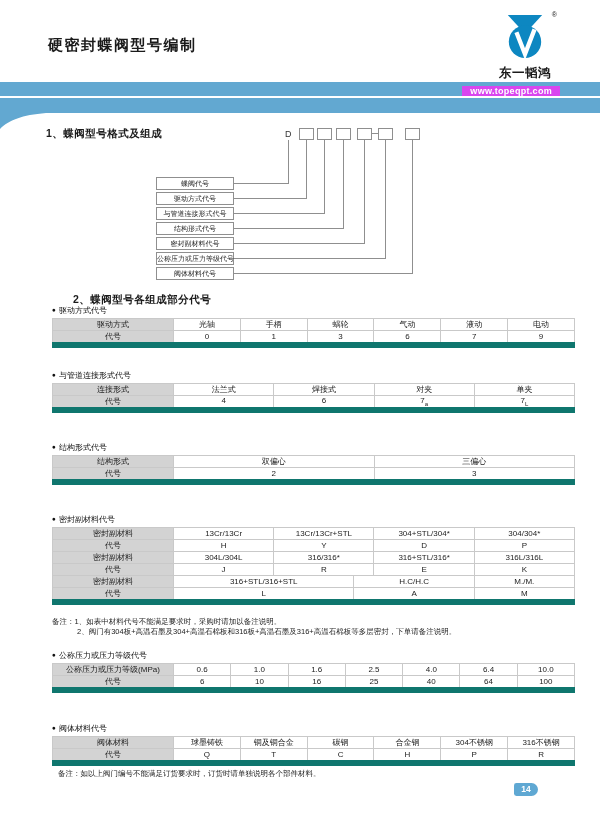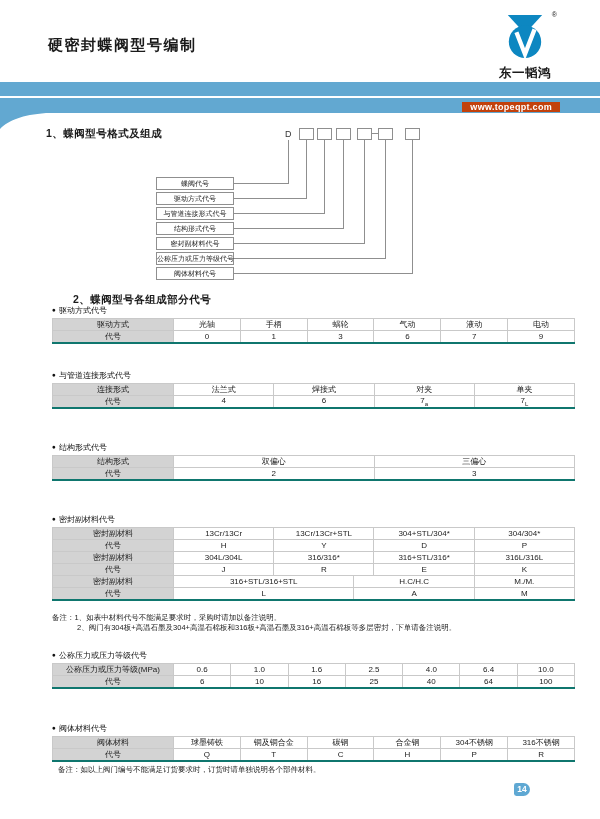--- a/index.html
+++ b/index.html
@@ -8,51 +8,51 @@
 
   
   .doc-title{position:absolute;left:48px;top:36px;font-size:15px;font-weight:bold;letter-spacing:1.5px;}
   .logo{position:absolute;left:496px;top:14px;width:58px;text-align:center;}
   .logo-reg{position:absolute;top:-3px;right:-3px;font-size:7px;color:#1a1a1a;}
   .logo-text{font-size:12.5px;font-weight:bold;letter-spacing:0.5px;margin-top:1px;white-space:nowrap;}
 
   
   .banner{position:absolute;left:0;top:82px;width:600px;height:31px;background:#62a8d1;}
   .banner-line{position:absolute;left:0;top:14px;width:100%;height:2px;background:#fff;}
-  .banner-url{position:absolute;right:40px;top:20px;background:#c2410c;color:#fff;font-size:9px;
+  .banner-url{position:absolute;right:40px;top:4px;background:#d946ef;color:#fff;font-size:9px;
               font-weight:bold;padding:0 8px;letter-spacing:0.3px;z-index:2;}
   .banner-wave{position:absolute;left:0;top:113px;line-height:0;}
 
   
   .h1{position:absolute;left:46px;top:127px;font-size:10.5px;font-weight:bold;letter-spacing:0.5px;}
   .h2{position:absolute;left:46px;top:293px;font-size:10.5px;font-weight:bold;letter-spacing:0.5px;margin-left:27px;}
 
   
   .diagram{position:absolute;left:0;top:120px;width:600px;height:172px;}
   .diagram svg{position:absolute;left:0;top:0;}
   .dlabel{position:absolute;left:156px;width:76px;height:11px;border:1px solid #8f8f8f;
           font-size:7px;line-height:11px;text-align:center;color:#222;background:#fff;white-space:nowrap;}
 
   
   .blk{position:absolute;left:52px;width:523px;}
   .blk-label{font-size:8px;line-height:9px;margin-bottom:3px;color:#111;white-space:nowrap;}
   .blk-label .bullet{font-size:6.5px;margin-right:3px;vertical-align:0.5px;}
   table.code{width:100%;border-collapse:collapse;table-layout:fixed;font-size:8px;color:#222;
-             border-bottom:2px solid #0f766e;}
+             border-bottom:6px solid #0f766e;}
   table.code td{border:1px solid #c9c9c9;height:11px;text-align:center;padding:0 1px;
                 overflow:hidden;white-space:nowrap;}
   table.code td.lab{background:#d3d3d3;}
   col.first{width:121px;}
   sub.sub{font-size:6px;}
   .notes{font-size:7.5px;line-height:10px;margin-top:12px;color:#222;}
   .notes .n2{padding-left:25px;}
   .note{font-size:7.5px;margin-top:3px;color:#222;margin-left:6px;}
 
   
-  .badge{position:absolute;left:514px;top:783px;width:16px;height:13px;background:#5fa8d3;color:#fff;
+  .badge{position:absolute;left:514px;top:783px;width:24px;height:13px;background:#5fa8d3;color:#fff;
          font-size:8.5px;font-weight:bold;text-align:center;line-height:13px;
          border-radius:3px 8px 8px 3px;}
 </style>
 </head>
 <body>
 
 <div class="page">
 
   <div class="doc-title">硬密封蝶阀型号编制</div>
 

